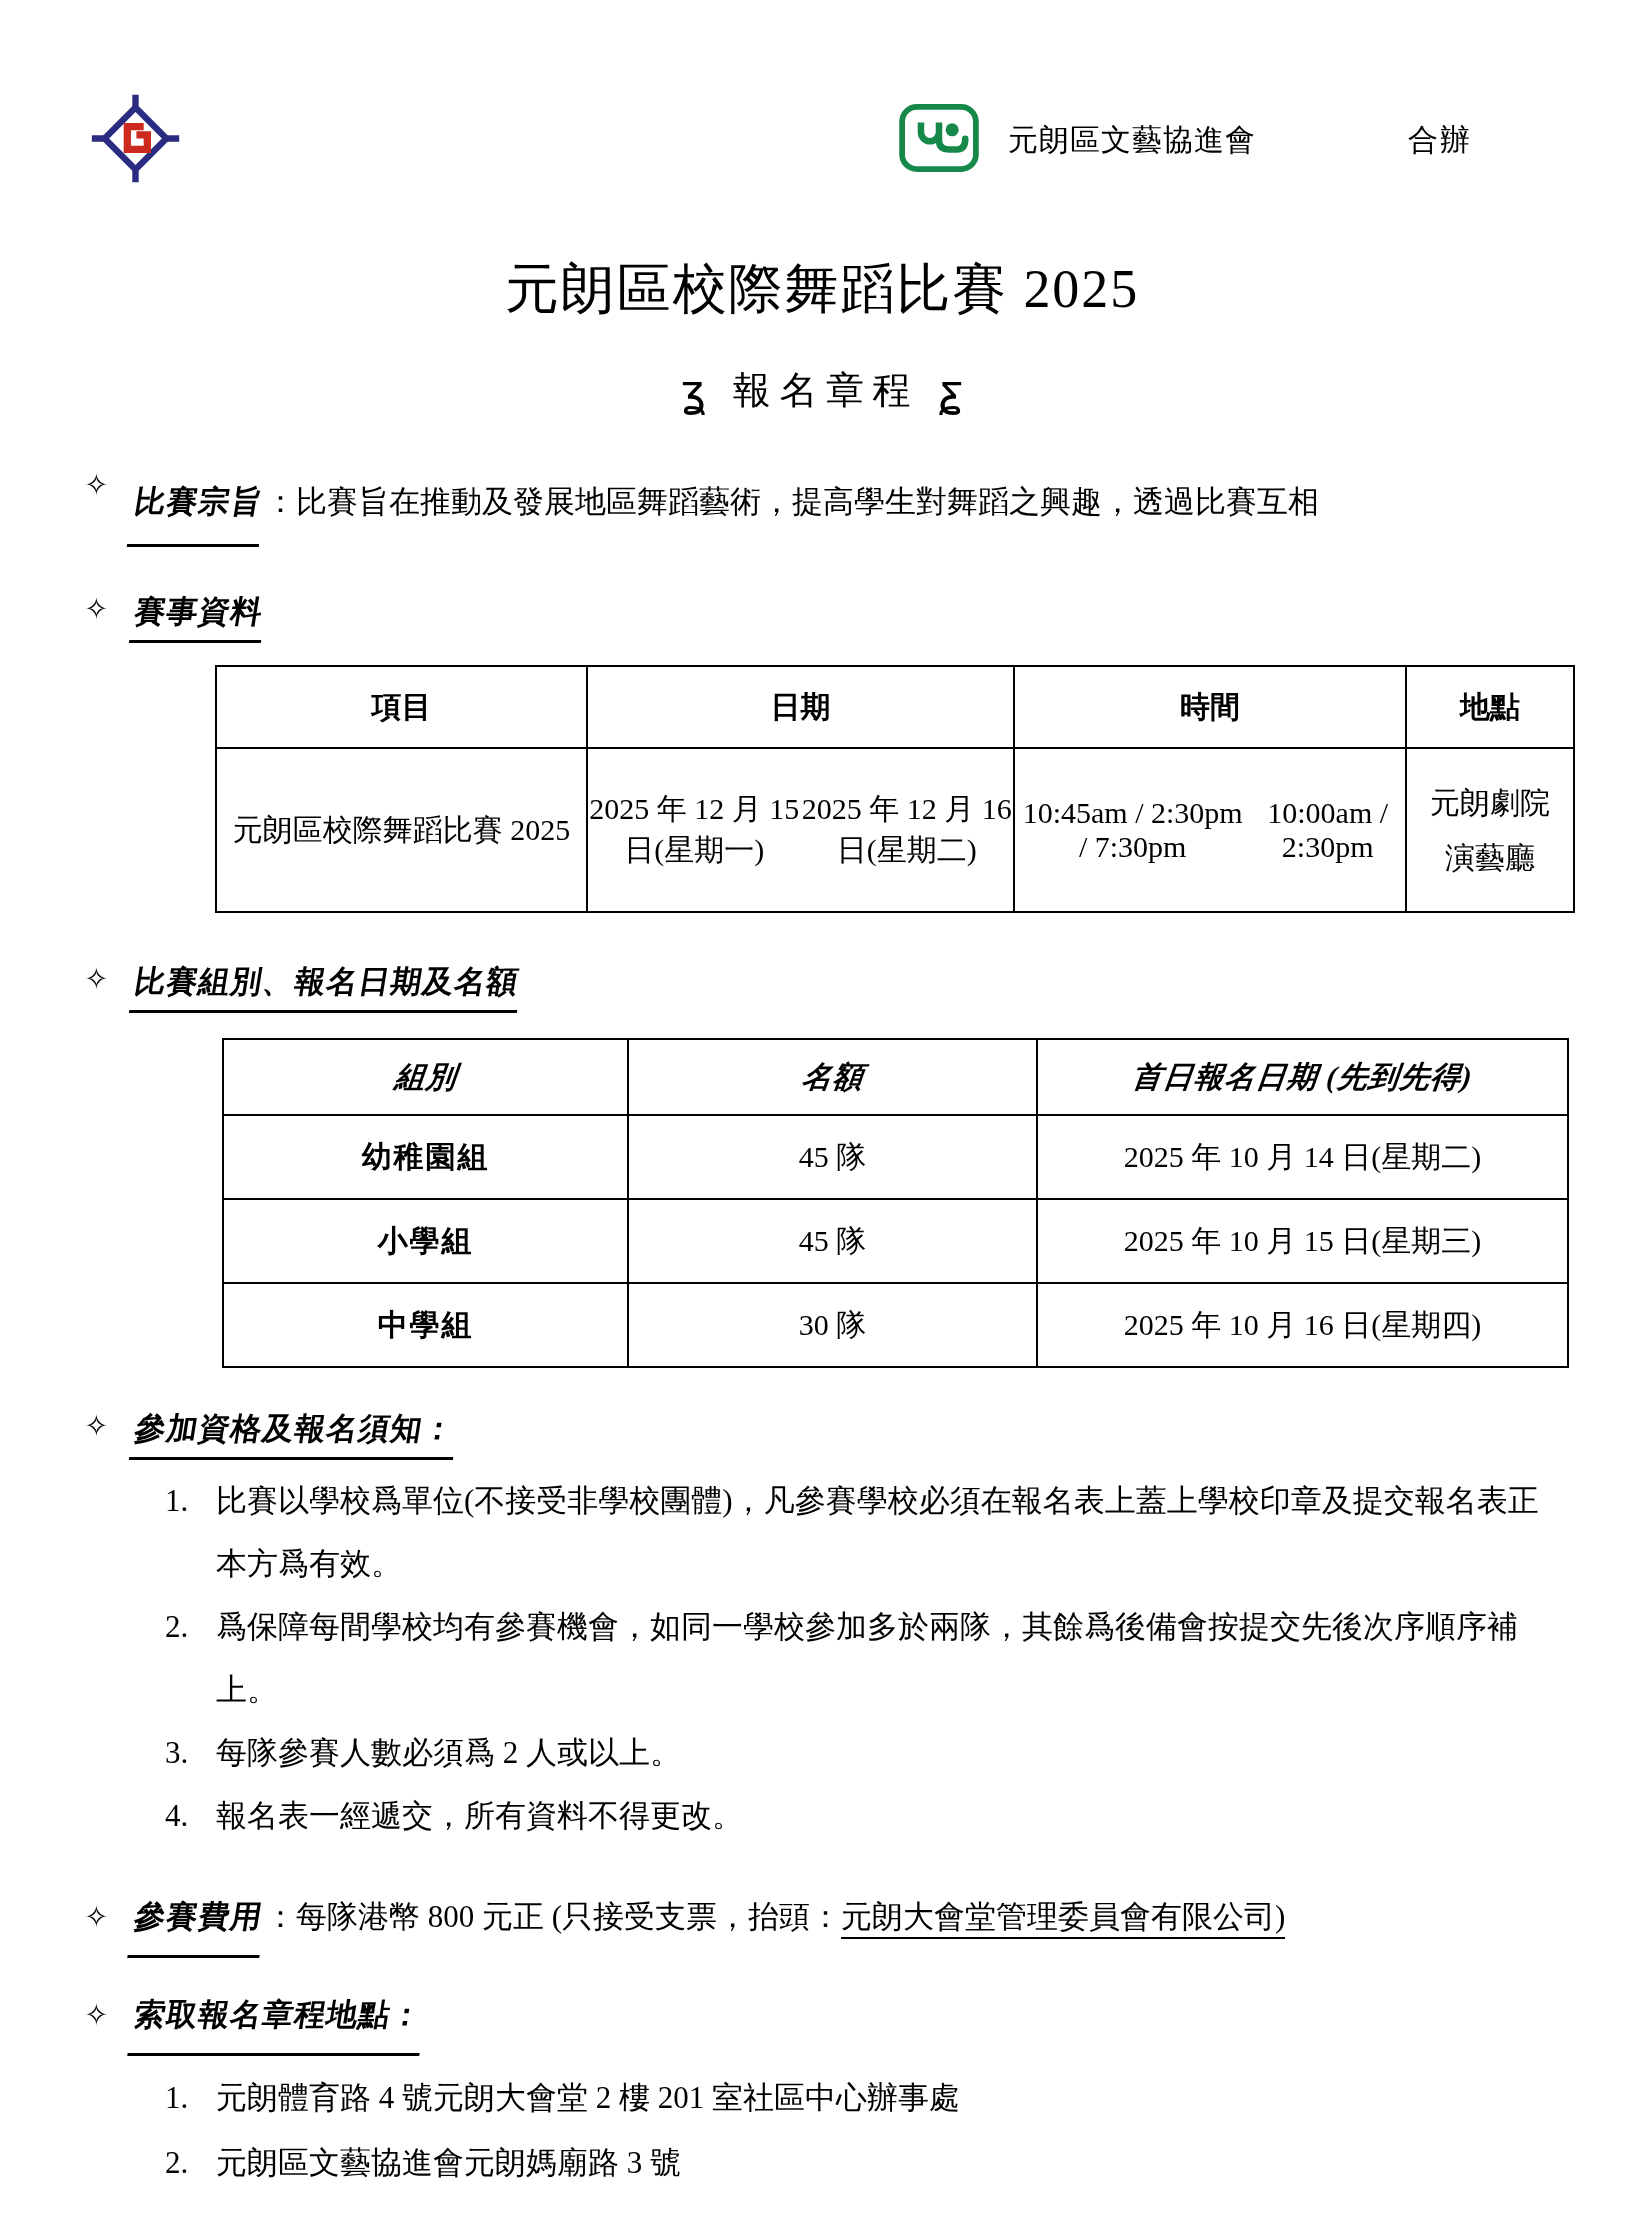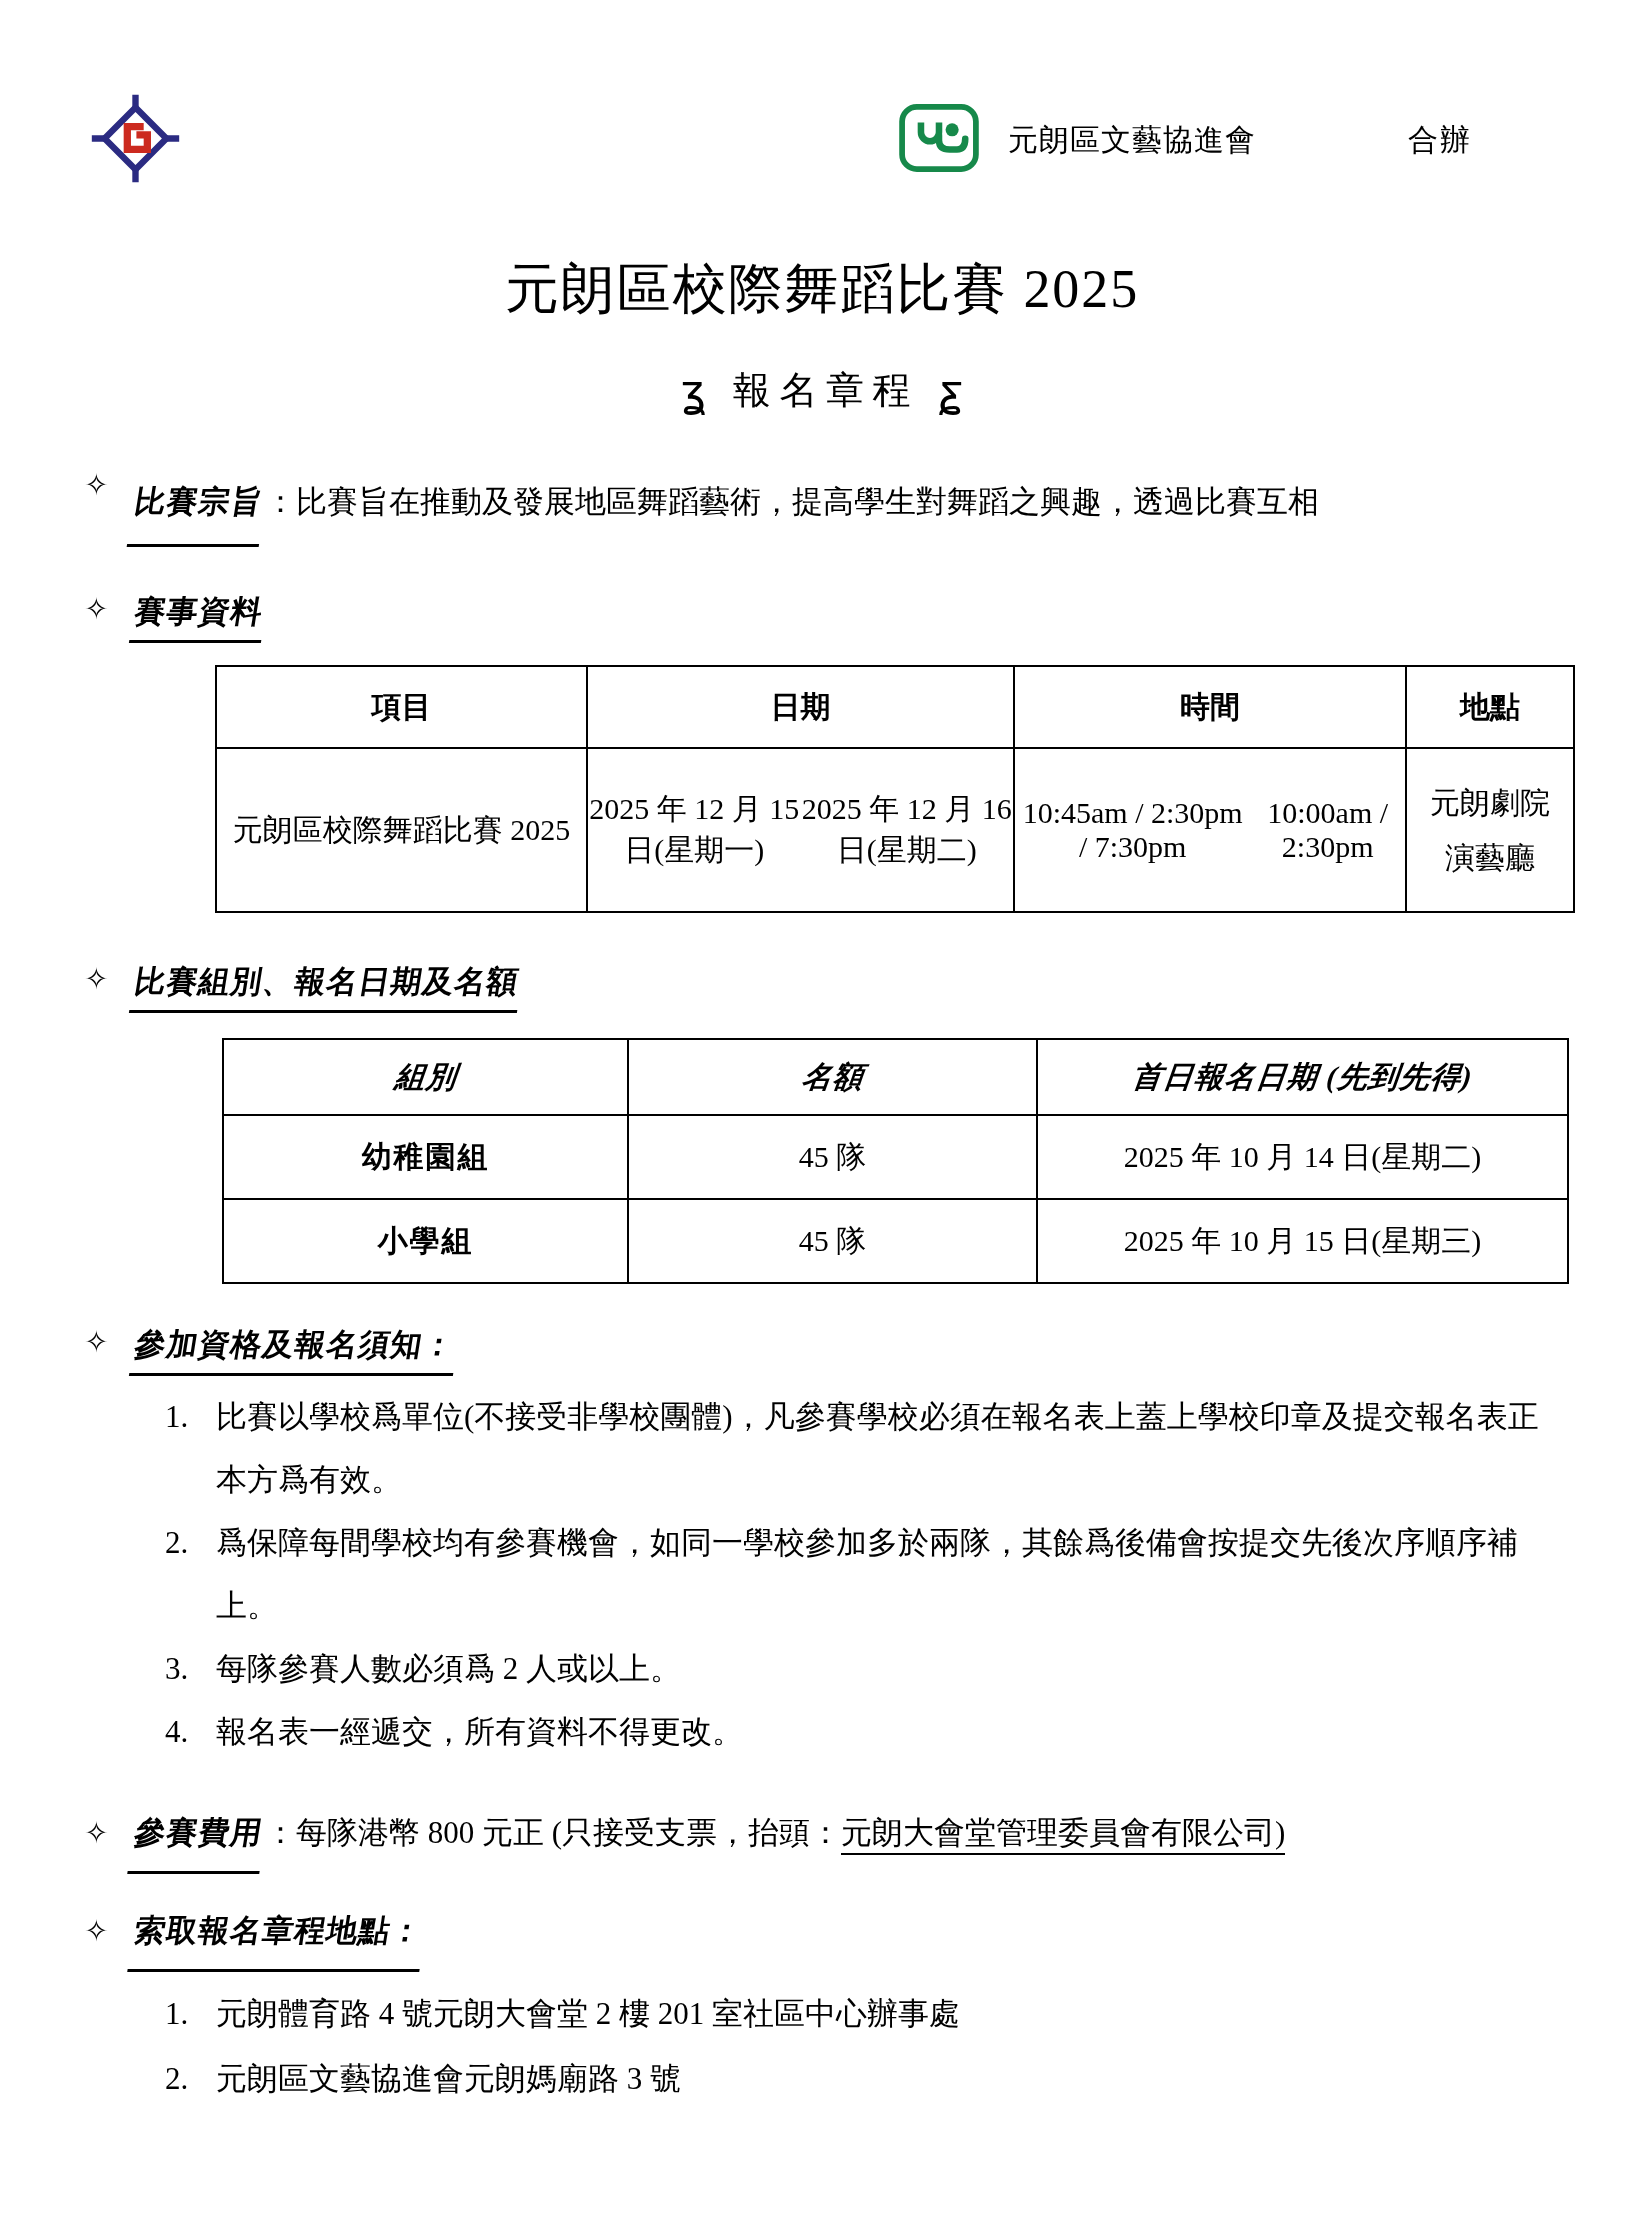--- a/index.html
+++ b/index.html
@@ -171,20 +171,25 @@
         <tr>
           <td class="gcol">幼稚園組</td>
           <td>45 隊</td>
           <td>2025 年 10 月 14 日(星期二)</td>
         </tr>
         <tr>
           <td class="gcol">小學組</td>
           <td>45 隊</td>
           <td>2025 年 10 月 15 日(星期三)</td>
         </tr>
+        <tr>
+          <td class="gcol">中學組</td>
+          <td>30 隊</td>
+          <td>2025 年 10 月 16 日(星期四)</td>
+        </tr>
       </tbody>
     </table>
   </div>
 
   <div class="section mt-s4">
     <span class="bullet">✧</span>
     <span class="h-label">參加資格及報名須知：</span>
     <div class="notice-list">
       <div class="n-item">
         <span class="n-num">1.</span>

